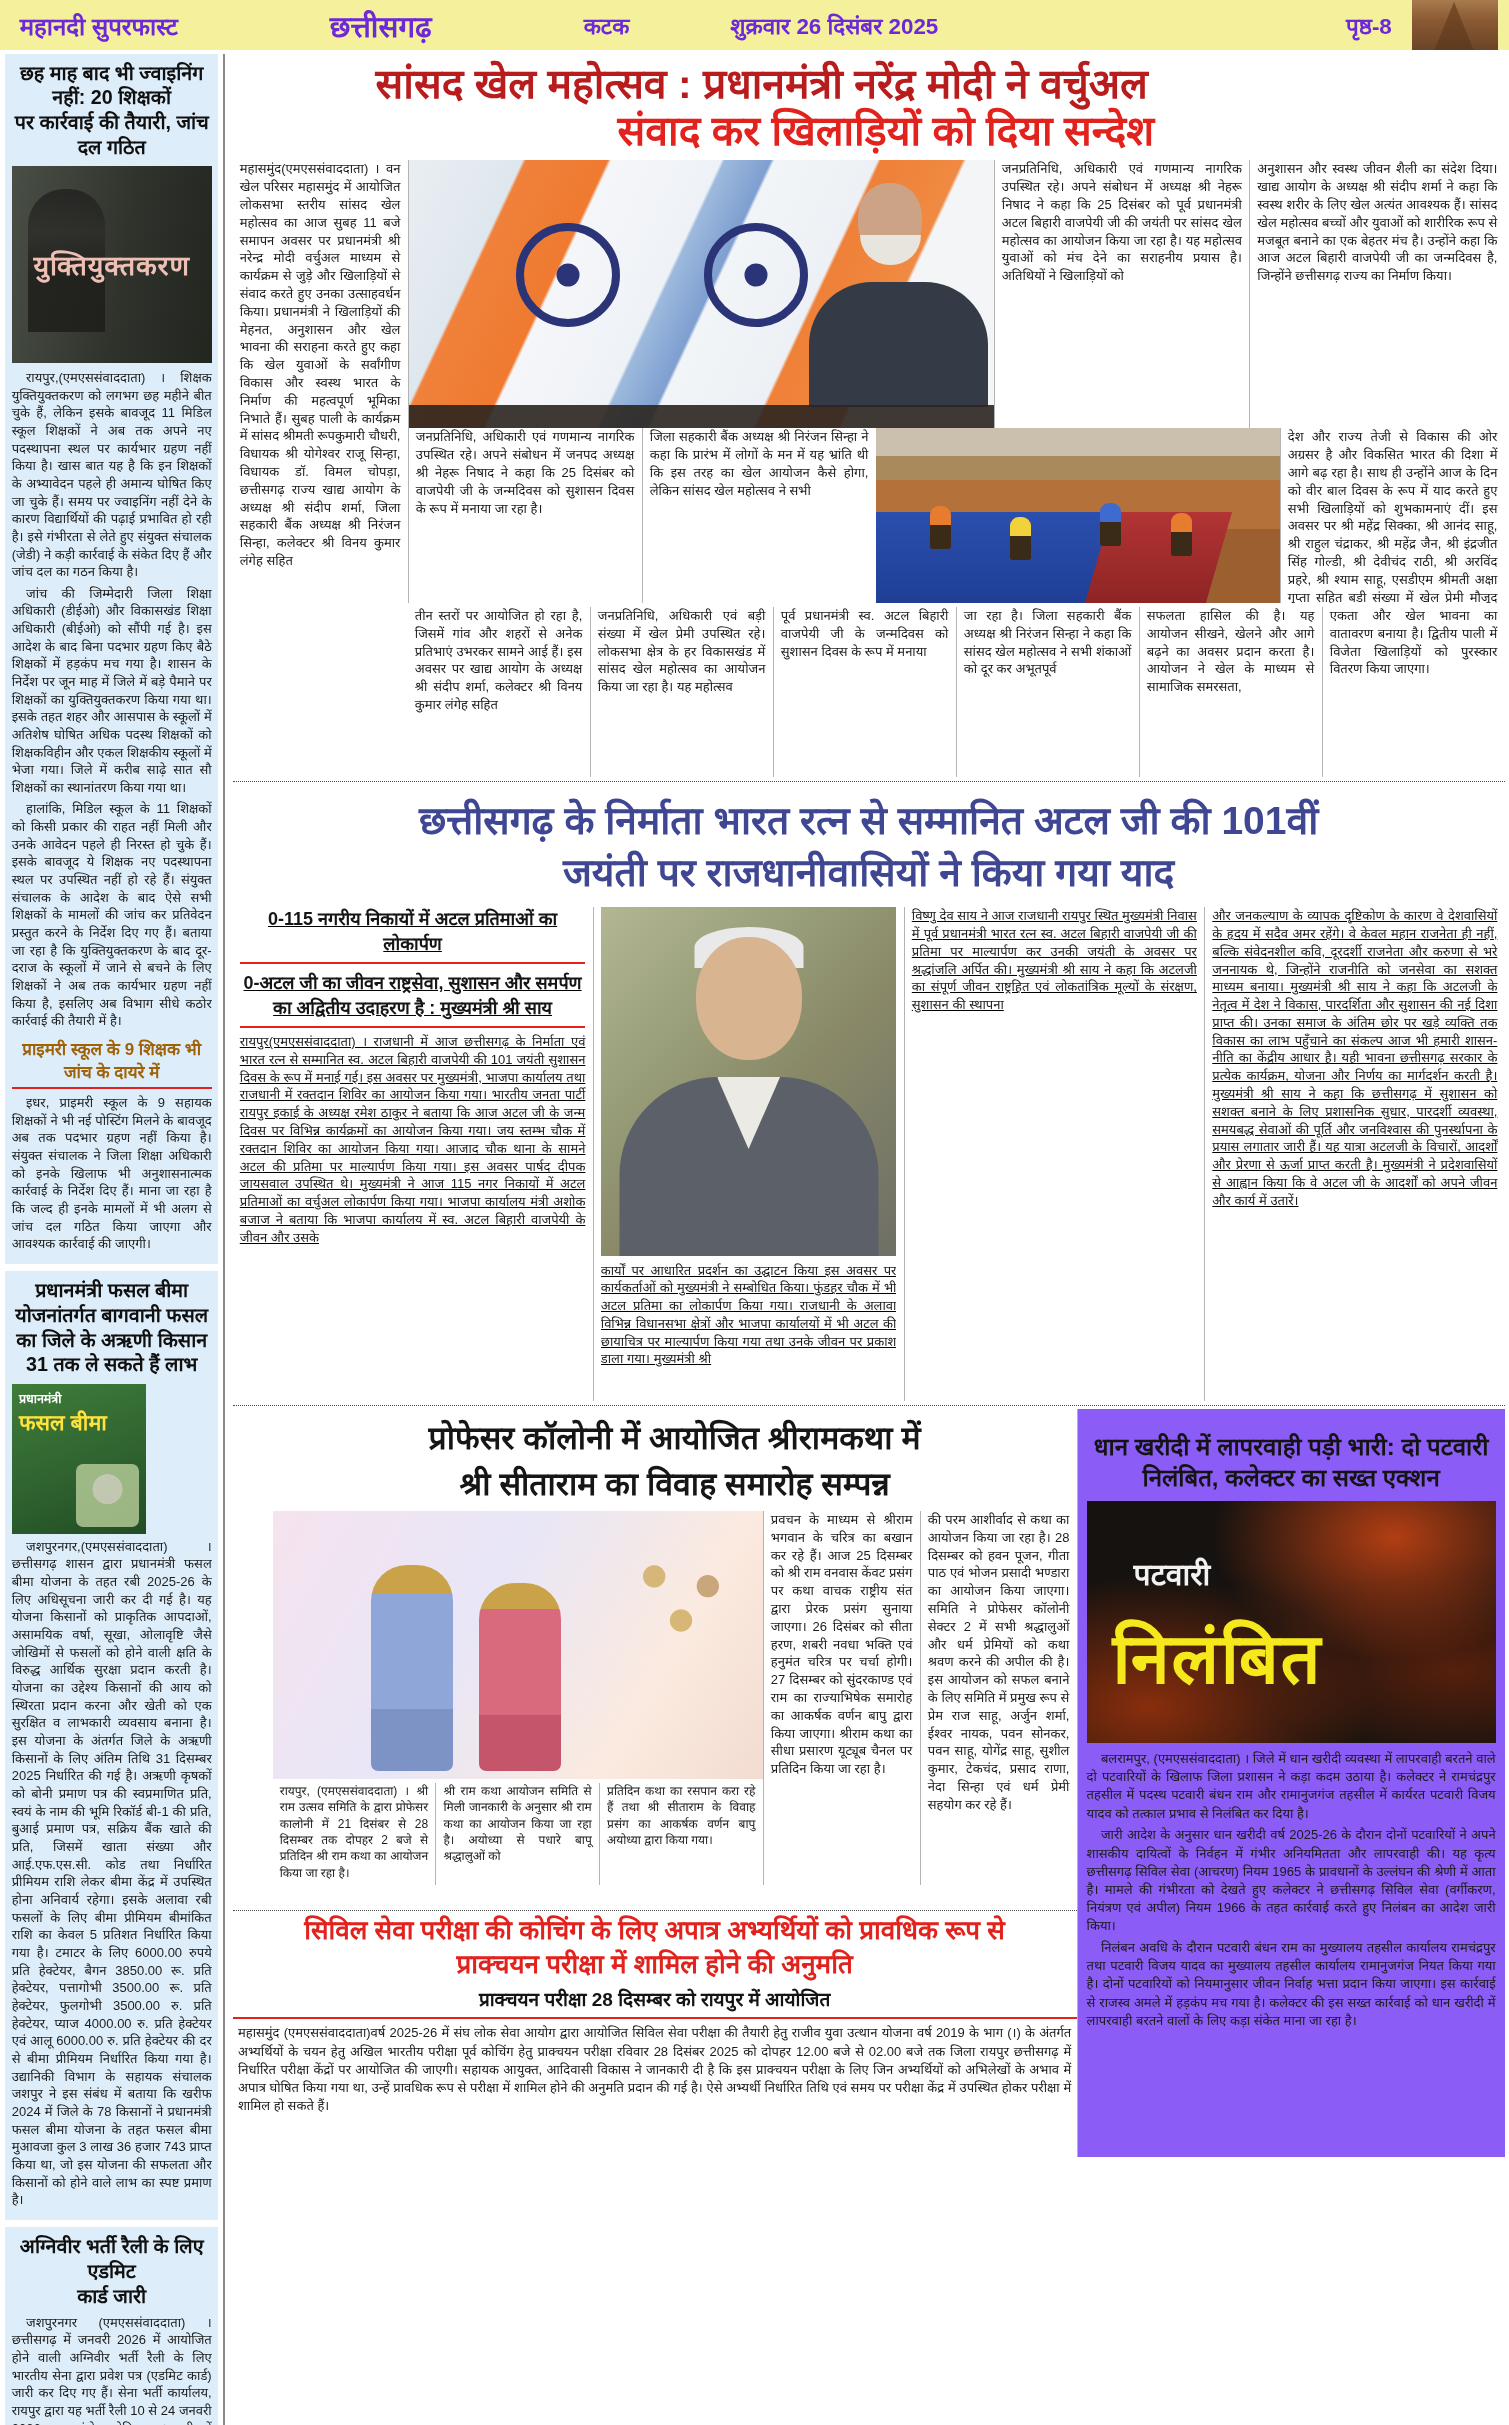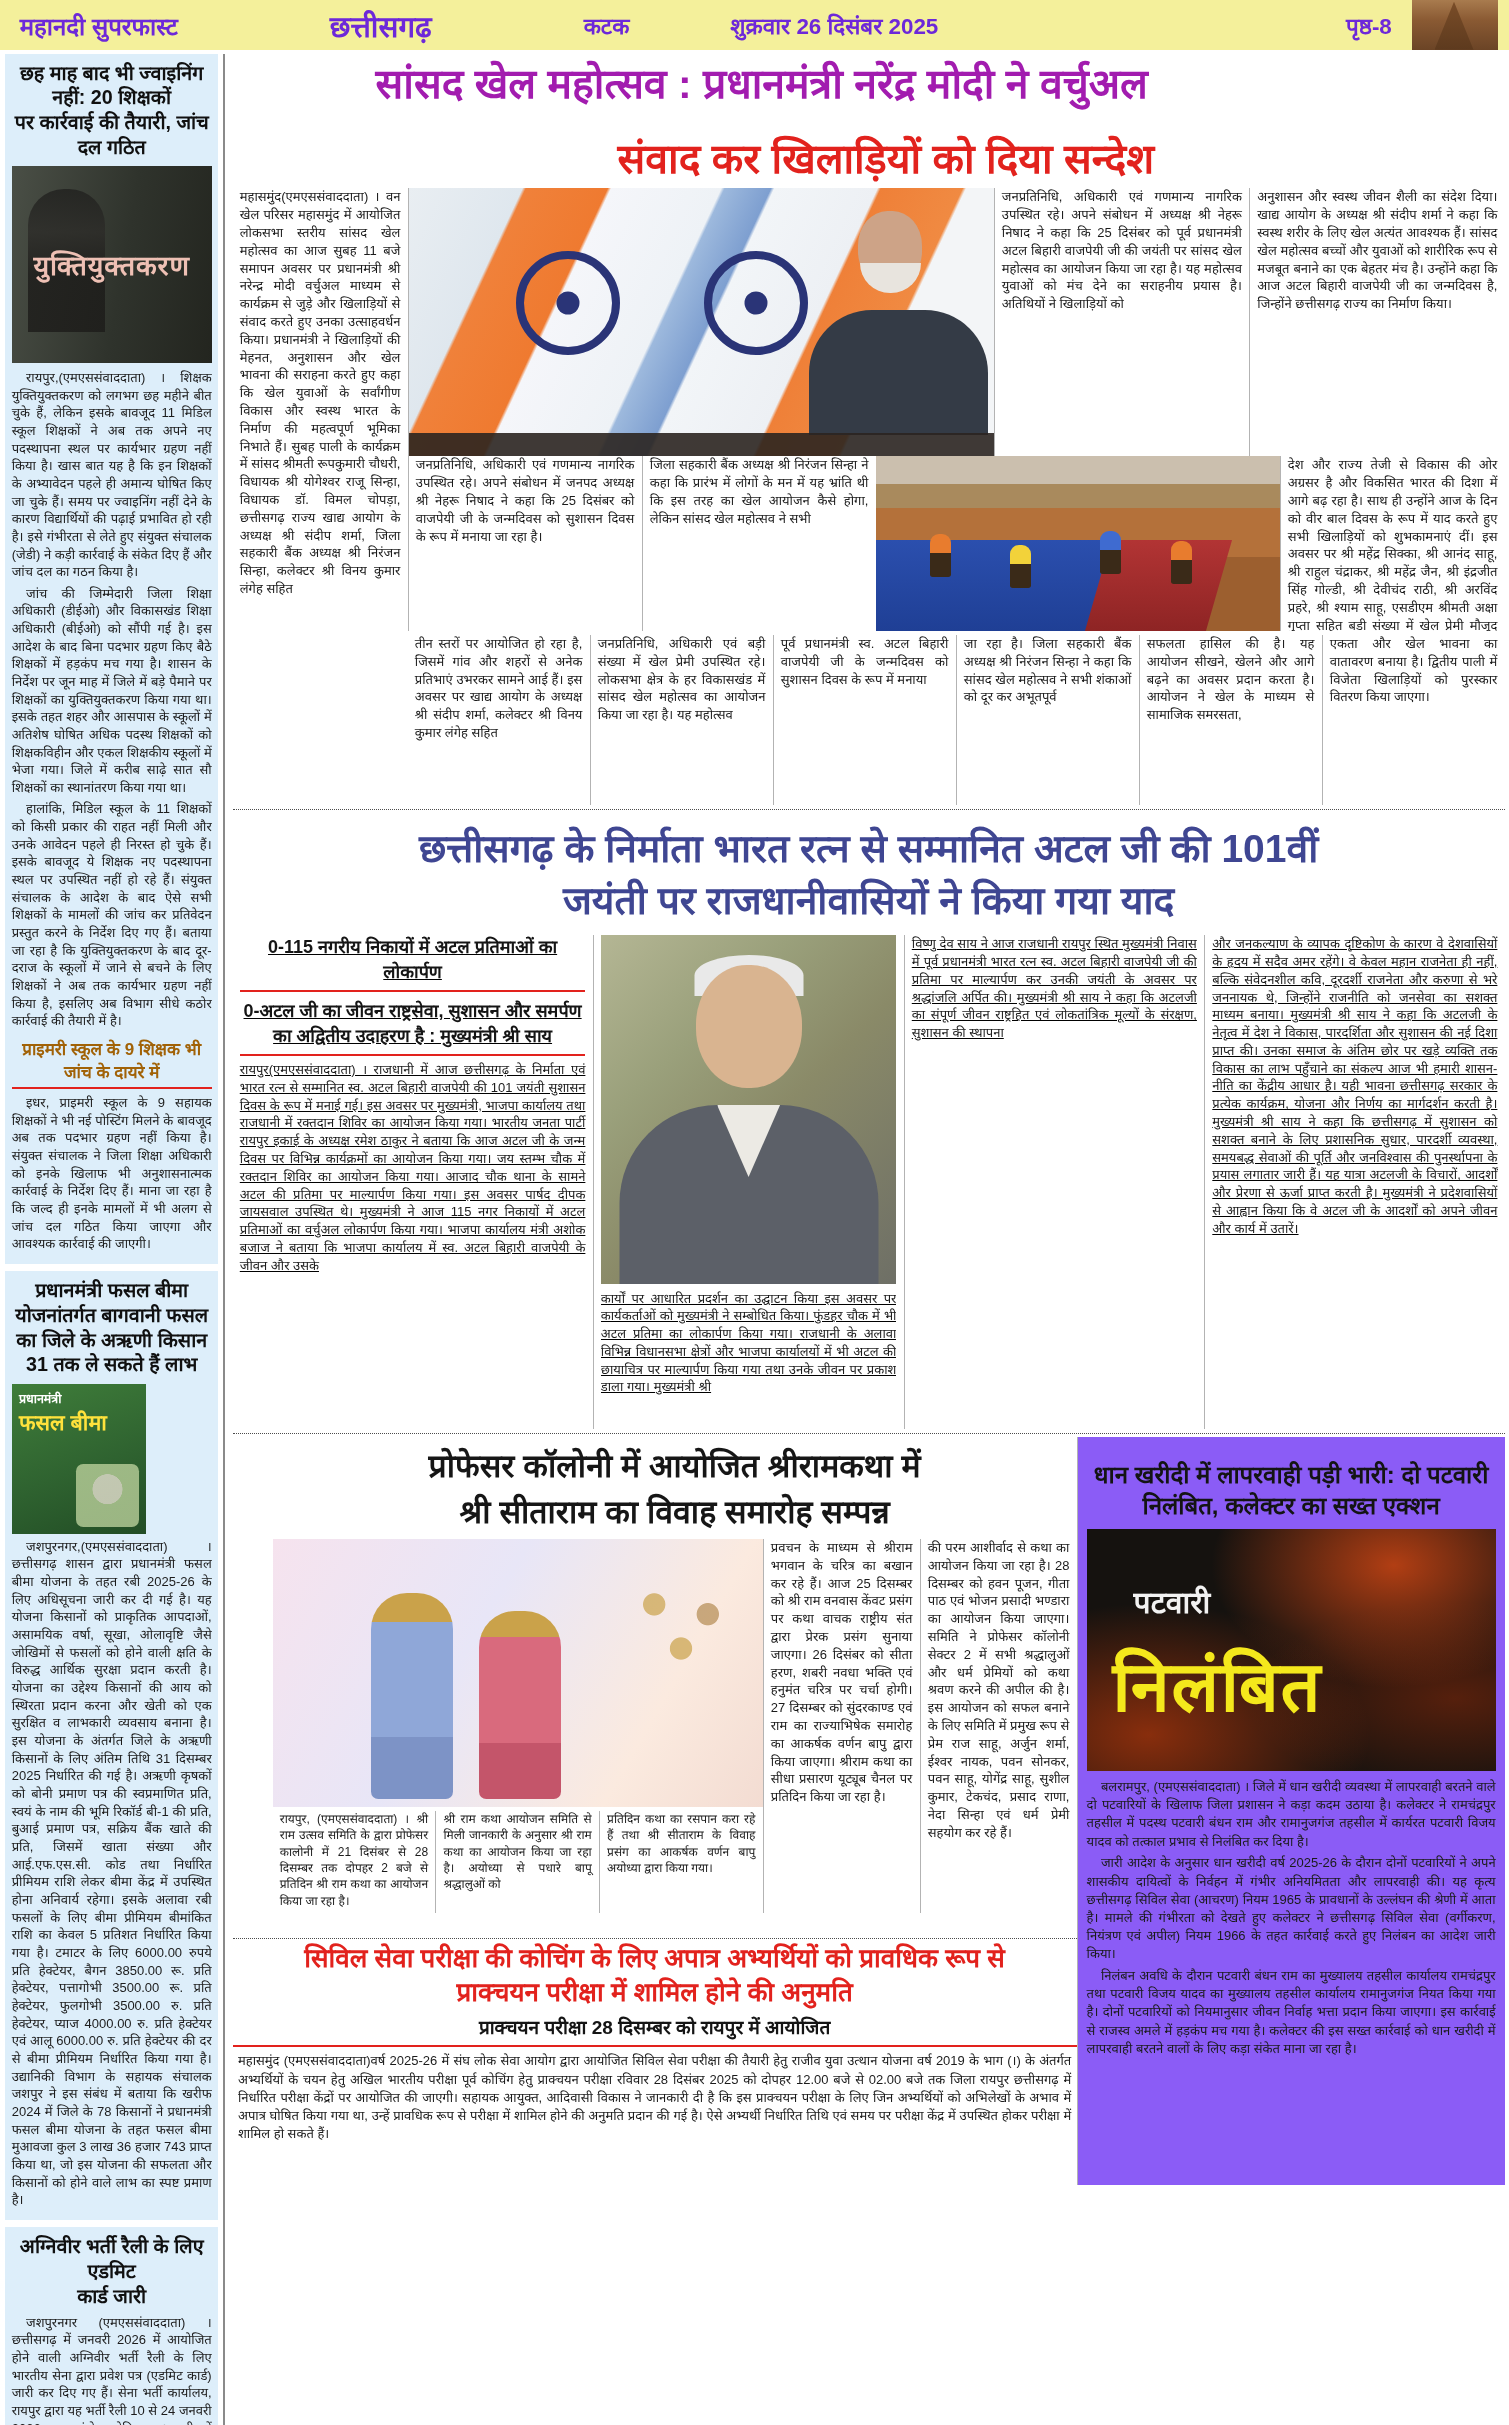--- a/index.html
+++ b/index.html
@@ -52,22 +52,22 @@
             background:radial-gradient(circle at 50% 40%, #e8e2d2 0 30%, #b9cf9a 31% 100%); border-radius:7.2px; opacity:.8; }
 
   
   .ncol { font-size:13px; line-height:1.37; color:#1b1b1b; text-align:justify; overflow:hidden;
           padding:0 7.2px; }
   .vrule { border-left:0.9px solid #b3b3b3; }
   .dotted { border-top:1.8px dotted #4c4c4c; margin:3.6px 0; }
 
   
   .ta-headline { padding:7.2px 0 5.4px 0; }
-  .ta-h1 { color:#a21caf; font-size:41px; font-weight:bold; line-height:1.15; margin-left:143px; white-space:nowrap; }
-  .ta-h2 { color:#e2221d; font-size:41px; font-weight:bold; line-height:1.15; margin-left:385px; white-space:nowrap;margin-top:28px; }
+  .ta-h1 { color:#b91c1c; font-size:41px; font-weight:bold; line-height:1.15; margin-left:143px; white-space:nowrap; }
+  .ta-h2 { color:#e2221d; font-size:41px; font-weight:bold; line-height:1.15; margin-left:385px; white-space:nowrap; }
   .ta-content { display:flex; height:617px; }
   .ta-col1 { width:175px; flex:0 0 auto; }
   .ta-right { flex:1; display:flex; flex-direction:column; overflow:hidden; }
   .ta-row1 { display:flex; height:268px; }
   .ta-row2 { display:flex; height:175px; }
   .ta-row3 { display:flex; height:174px; padding-top:3.6px; }
   .modi-photo { width:586px; flex:0 0 auto; position:relative; overflow:hidden;
       background:linear-gradient(115deg,#e9eef2 0%,#dfe7ee 16%,#f0813a 16.5%,#ef7a30 28%,#f5f6fa 28.5%,#eef2f6 44%,
                  #9db9dd 44.5%,#7e9fd0 51%,#f2f5f8 51.5%,#edf0f4 66%,#ef8038 66.5%,#f08a42 78%,#f3f5f7 78.5%); }
   .chakra { position:absolute; width:104px; height:104px; border:8px solid #2a3477; border-radius:50%; }

